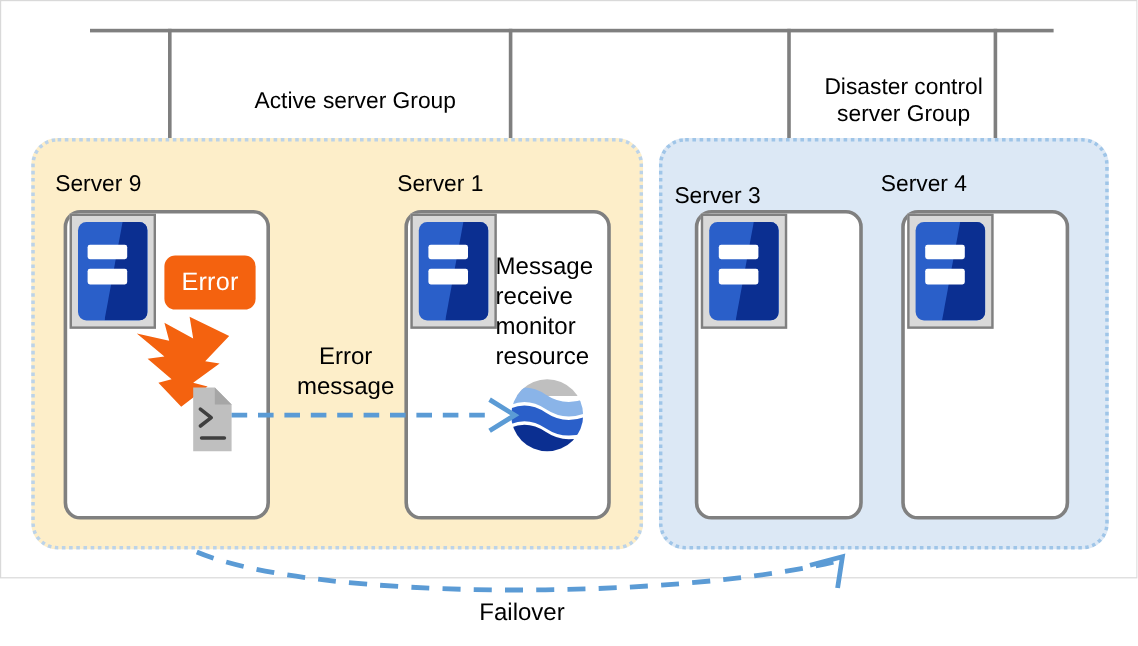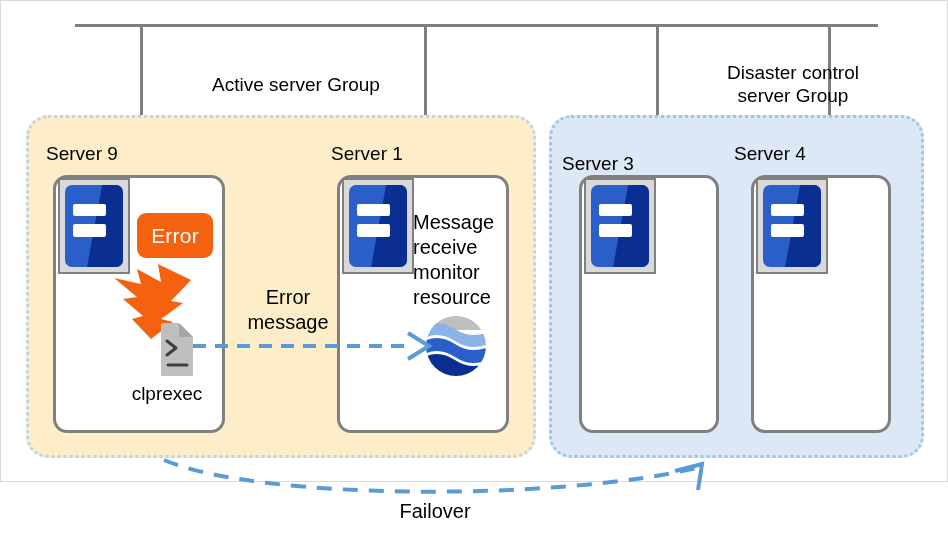--- a/index.html
+++ b/index.html
@@ -130,35 +130,34 @@
   <div class="net-h" style="left:74px;top:23px;width:803px;"></div>
   <div class="net-v" style="left:139px;top:23px;height:153px;"></div>
   <div class="net-v" style="left:423px;top:23px;height:153px;"></div>
   <div class="net-v" style="left:655px;top:23px;height:153px;"></div>
   <div class="net-v" style="left:827px;top:23px;height:153px;"></div>
 
   <div class="group active" style="left:25px;top:114px;width:510px;height:343px;"></div>
   <div class="group dr" style="left:548px;top:114px;width:375px;height:343px;"></div>
 
   <div class="group-label" style="left:180px;top:72px;width:230px;">Active server Group</div>
-  <div class="group-label" style="left:702px;top:60px;width:180px;">Disaster control
+  <div class="group-label" style="left:662px;top:60px;width:180px;">Disaster control
 server Group</div>
 
   <div class="server-name" style="left:45px;top:142px;">Server 9</div>
   <div class="server-card" style="left:52px;top:174px;width:172px;height:258px;"></div>
   <div class="srv-icon" style="left:57px;top:177px;width:72px;height:96px;">
     <div class="body">
       <div class="shade"></div>
       <div class="bar b1"></div>
       <div class="bar b2"></div>
     </div>
   </div>
   <div class="error-badge" style="left:136px;top:212px;width:76px;height:45px;">Error</div>
 
-  <div class="txt txt-sm" style="left:96px;top:381px;width:140px;">clprexec</div>
 
   <div class="server-name" style="left:330px;top:142px;">Server 1</div>
   <div class="server-card" style="left:336px;top:174px;width:172px;height:258px;"></div>
   <div class="srv-icon" style="left:341px;top:177px;width:72px;height:96px;">
     <div class="body">
       <div class="shade"></div>
       <div class="bar b1"></div>
       <div class="bar b2"></div>
     </div>
   </div>

